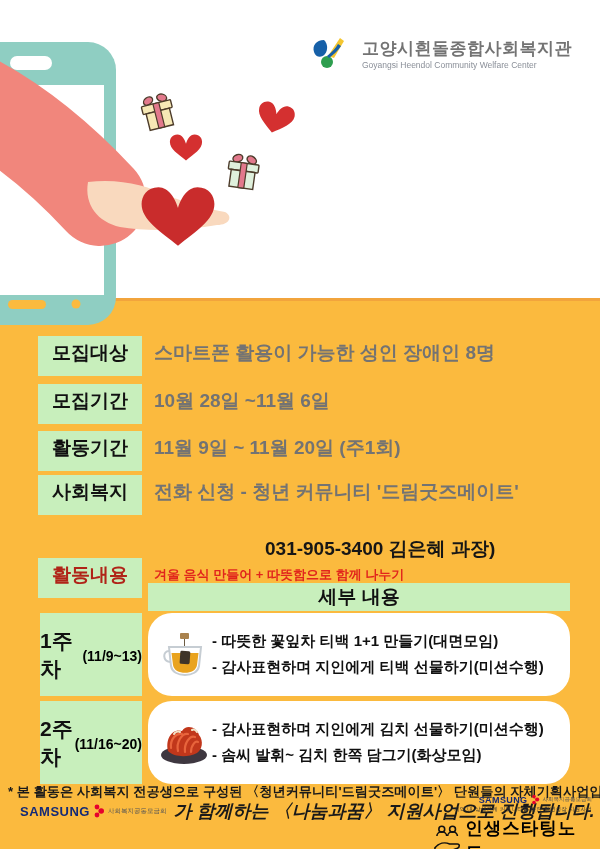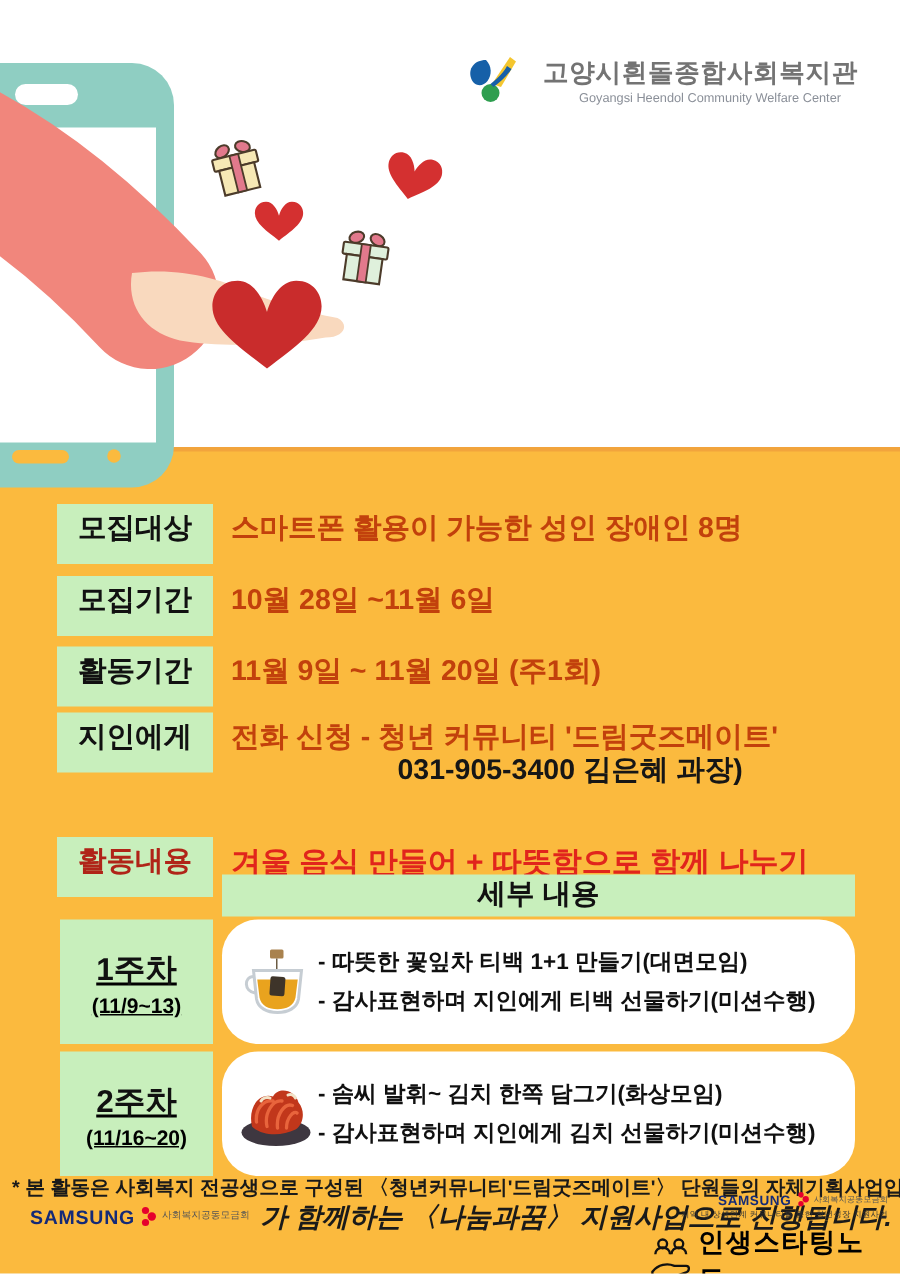--- a/index.html
+++ b/index.html
@@ -3,46 +3,46 @@
 <meta charset="utf-8">
 <style>
   html,body{margin:0;padding:0;}
   body{font-family:"Liberation Sans","DejaVu Sans",sans-serif;background:#e8e8e8;}
   .poster{position:relative;width:600px;height:849px;background:#ffffff;overflow:hidden;margin:0 auto;}
 
   
   .org-logo{position:absolute;top:36px;right:28px;display:flex;align-items:center;gap:8px;}
   .org-text{display:flex;flex-direction:column;line-height:1.15;}
   .org-name{font-size:17px;font-weight:800;color:#737373;letter-spacing:0.5px;}
-  .org-name-en{font-size:8.5px;color:#8a8f98;margin-top:2px;margin-left:24px;}
+  .org-name-en{font-size:8.5px;color:#8a8f98;margin-top:2px;}
 
   
   .yellow-bg{position:absolute;left:0;top:298px;width:600px;height:551px;background:#FBBA3E;border-top:3px solid #F2A43C;box-sizing:border-box;}
 
   
   .illustration{position:absolute;left:0;top:40px;width:330px;height:290px;pointer-events:none;}
 
   
   .title-block{position:absolute;top:180px;right:26px;text-align:right;}
   .subtitle{font-size:21px;font-weight:700;color:#5D4037;letter-spacing:1px;line-height:1.38;}
   .main-title{margin-top:6px;font-size:47px;font-weight:800;letter-spacing:1px;line-height:1.05;}
   .t-teal{color:#20796A;}
   .t-orange{color:#F1532B;margin-left:10px;}
 
   
   .info-row{position:absolute;left:38px;display:flex;align-items:flex-start;}
   .info-label{width:104px;height:40px;line-height:34px;text-align:center;background:#C8EFBC;font-size:19px;font-weight:700;color:#111;flex:none;}
-  .info-value{margin-left:12px;height:34px;line-height:34px;font-size:19px;font-weight:600;color:#c2410c;white-space:nowrap;}
+  .info-value{margin-left:12px;height:34px;line-height:34px;font-size:19px;font-weight:600;color:#737373;white-space:nowrap;}
   .info-label.red{color:#B02418;}
-  .info-value.red{color:#E1251C;font-weight:700;font-size:20px;}
-  .value-line2{position:absolute;left:265px;top:500px;font-size:19px;font-weight:600;color:#161616;}
+  .info-value.red{color:#E1251C;font-weight:700;font-size:13px;}
+  .value-line2{position:absolute;left:265px;top:536px;font-size:19px;font-weight:600;color:#161616;}
 
   
   .detail-header{position:absolute;left:148px;top:583px;width:422px;height:28px;line-height:28px;background:#C8EFBC;text-align:center;font-size:19px;font-weight:700;color:#111;}
-  .week-box{position:absolute;left:40px;width:102px;height:83px;background:#C8EFBC;display:flex;flex-direction:column;align-items:center;justify-content:center;text-decoration:underline;}
+  .week-box{position:absolute;left:40px;width:102px;height:83px;background:#C8EFBC;display:flex;flex-direction:row;align-items:center;justify-content:center;}
   .week-name{font-size:21px;font-weight:700;color:#111;}
   .week-dates{font-size:14px;font-weight:600;color:#000000;margin-top:2px;}
   .detail-cell{position:absolute;left:148px;width:422px;height:83px;background:#ffffff;display:flex;align-items:center;box-sizing:border-box;padding-left:8px;border-radius:24px;}
   .detail-icon{width:56px;flex:none;display:flex;justify-content:center;}
   .detail-lines{display:flex;flex-direction:column;gap:7px;}
   .detail-line{font-size:15px;font-weight:600;color:#101010;white-space:nowrap;}
 
   
   .note1{position:absolute;left:8px;top:783px;font-size:13.2px;font-weight:600;color:#1a1a1a;white-space:nowrap;}
   .note2{position:absolute;left:20px;top:799px;display:flex;align-items:center;gap:3px;}
@@ -123,21 +123,21 @@
   </div>
   <div class="info-row" style="top:384px">
     <div class="info-label">모집기간</div>
     <div class="info-value">10월 28일 ~11월 6일</div>
   </div>
   <div class="info-row" style="top:431px">
     <div class="info-label">활동기간</div>
     <div class="info-value">11월 9일 ~ 11월 20일 (주1회)</div>
   </div>
   <div class="info-row" style="top:475px">
-    <div class="info-label">지인에게</div>
+    <div class="info-label">사회복지</div>
     <div class="info-value">전화 신청 - 청년 커뮤니티 '드림굿즈메이트'</div>
   </div>
   <div class="value-line2">031-905-3400 김은혜 과장)</div>
   <div class="info-row" style="top:558px">
     <div class="info-label red">활동내용</div>
     <div class="info-value red">겨울 음식 만들어 + 따뜻함으로 함께 나누기</div>
   </div>
 
   <div class="detail-header">세부 내용</div>
 
@@ -169,22 +169,22 @@
   <div class="detail-cell" style="top:701px">
     <div class="detail-icon">
       <svg width="52" height="46" viewBox="0 0 52 46">
         <ellipse cx="26" cy="35" rx="23" ry="9" fill="#3E3740"></ellipse>
         <path d="M10 31 C 7 18 15 8 24 11 C 28 4 39 7 41 15 C 46 21 44 30 39 33 C 29 38 16 37 10 31 Z" fill="#C1371B"></path>
         <path d="M13 28 C 12 19 18 13 24 14 M 20 31 C 18 22 24 13 30 14 M 27 32 C 26 23 32 15 37 17 M 33 32 C 33 25 38 20 40 22" stroke="#E8643C" stroke-width="2.2" fill="none" stroke-linecap="round"></path>
         <path d="M16 14 C 17 12 20 11 22 12 M 34 10 C 36 9 38 10 39 12" stroke="#F2E3C8" stroke-width="2" fill="none" stroke-linecap="round"></path>
       </svg>
     </div>
     <div class="detail-lines">
+      <div class="detail-line">- 감사표현하며 지인에게 김치 선물하기(미션수행)</div>
       <div class="detail-line">- 솜씨 발휘~ 김치 한쪽 담그기(화상모임)</div>
-      <div class="detail-line">- 감사표현하며 지인에게 김치 선물하기(미션수행)</div>
     </div>
   </div>
 
   <div class="note1">* 본 활동은 사회복지 전공생으로 구성된 〈청년커뮤니티'드림굿즈메이트'〉 단원들의 자체기획사업입니다.</div>
 
   <div class="note2">
     <span class="samsung-word">SAMSUNG</span>
     <svg width="12" height="14" viewBox="0 0 12 14">
       <circle cx="4" cy="3" r="2.4" fill="#E6002D"></circle>
       <circle cx="8.2" cy="7" r="2.8" fill="#E6002D"></circle>

